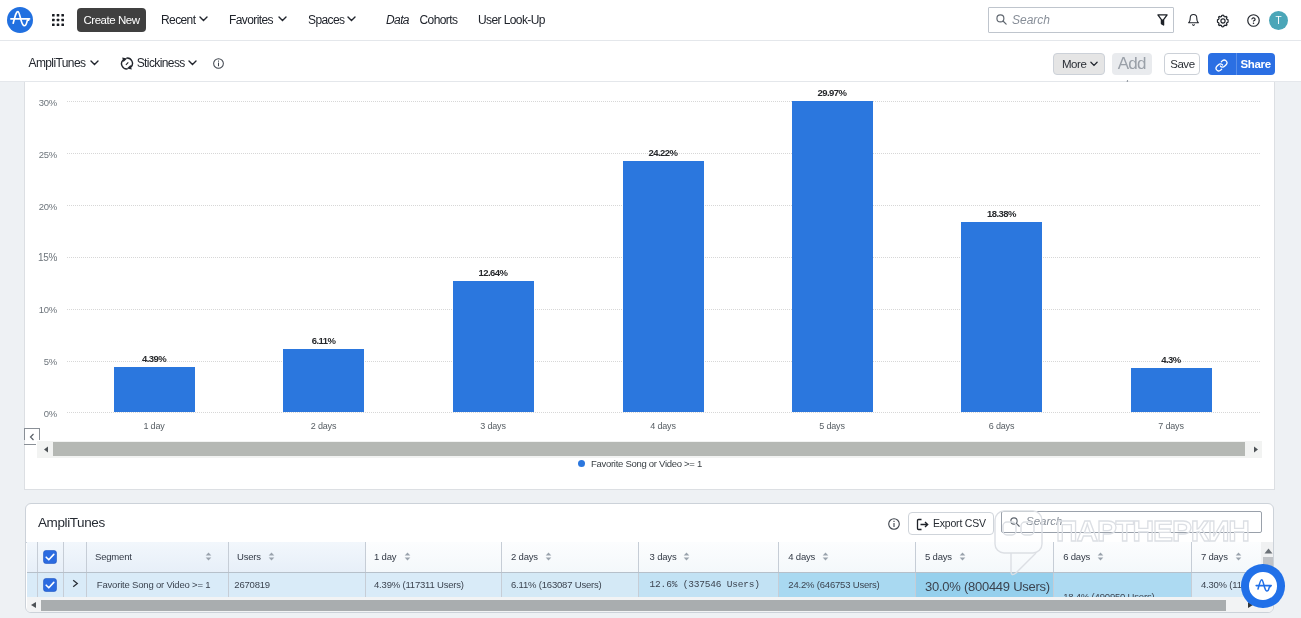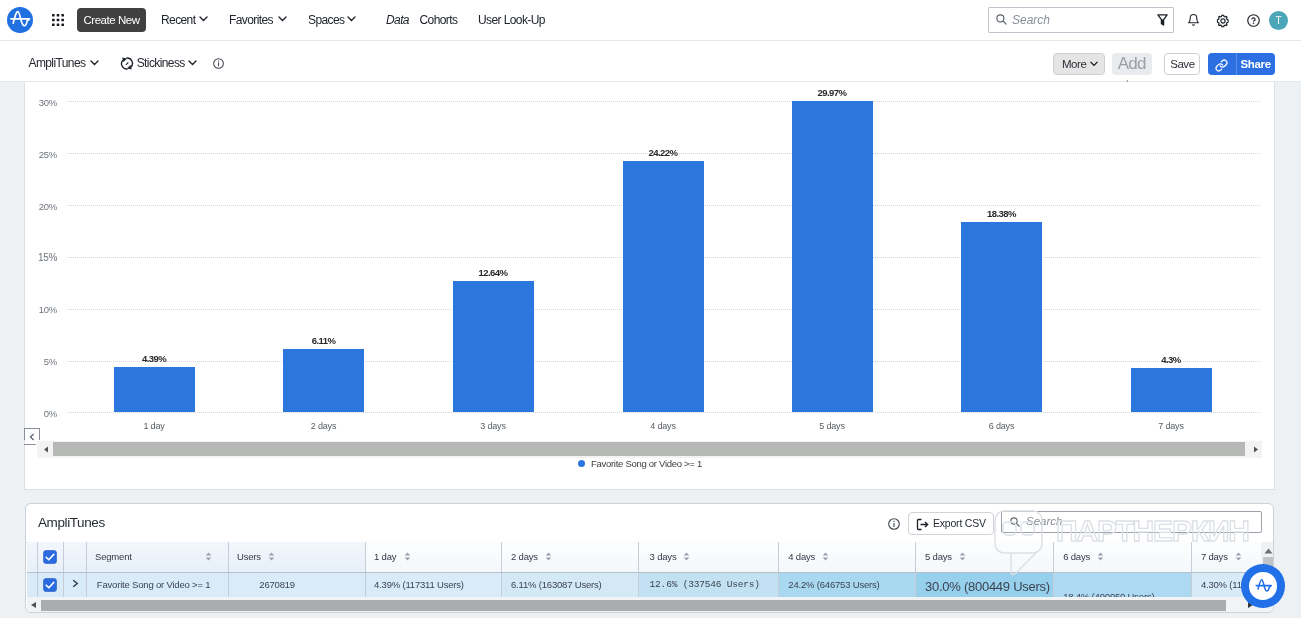--- a/index.html
+++ b/index.html
@@ -306,21 +306,21 @@
         <rect x="0.5" y="0.5" width="13" height="13" rx="2.5" fill="#2b6be0" stroke="#2258c2" stroke-width="0.6"></rect>
         <path d="M3.2 7.2 L5.8 9.8 L10.8 4.4" fill="none" stroke="#fff" stroke-width="1.6" stroke-linecap="round" stroke-linejoin="round"></path>
       </svg>
     </div>
   <div class="abs" style="left:45px;top:74.5px;">
       <svg width="8" height="9" viewBox="0 0 8 9">
         <path d="M2.2 1.2 L6.3 4.5 L2.2 7.8" fill="none" stroke="#2a3038" stroke-width="1.3"></path>
       </svg>
     </div>
   <div class="abs" style="left:70.8px;top:74.5px;font-size:9.5px;letter-spacing:-0.02em;color:#3c4450;">Favorite Song or Video &gt;= 1</div>
-  <div class="abs" style="left:208.3px;top:74.5px;font-size:9.5px;letter-spacing:-0.02em;color:#3c4450;margin-left:25px;">2670819</div>
+  <div class="abs" style="left:208.3px;top:74.5px;font-size:9.5px;letter-spacing:-0.02em;color:#3c4450;">2670819</div>
   <div class="abs" style="left:348px;top:74.5px;font-size:9.5px;letter-spacing:-0.02em;color:#3c4450;">4.39% (117311 Users)</div>
   <div class="abs" style="left:485px;top:74.5px;font-size:9.5px;letter-spacing:-0.02em;color:#3c4450;">6.11% (163087 Users)</div>
   <div class="abs" style="left:623.6px;top:74.5px;font-size:9.5px;letter-spacing:-0.02em;color:#3c4450;font-family:Liberation Mono, monospace;">12.6% (337546 Users)</div>
   <div class="abs" style="left:762.3px;top:74.5px;font-size:9.5px;letter-spacing:-0.02em;color:#3c4450;">24.2% (646753 Users)</div>
   <div class="abs" style="left:899px;top:74.5px;font-size:13px;letter-spacing:-0.02em;color:#3c4450;">30.0% (800449 Users)</div>
   <div class="abs" style="left:1037.2px;top:74.5px;font-size:9.5px;letter-spacing:-0.02em;color:#3c4450;margin-top:12px;">18.4% (490950 Users)</div>
   <div class="abs" style="left:1174.9px;top:74.5px;font-size:9.5px;letter-spacing:-0.02em;color:#3c4450;width:59px;overflow:hidden;white-space:nowrap;">4.30% (118</div>
   <div class="abs" style="left:1234.6px;top:38px;width:14.4px;height:55px;background:#f0f1f2;"></div>
   <div class="abs" style="left:1237.5px;top:44px;">
       <svg width="9" height="6" viewBox="0 0 9 6">

